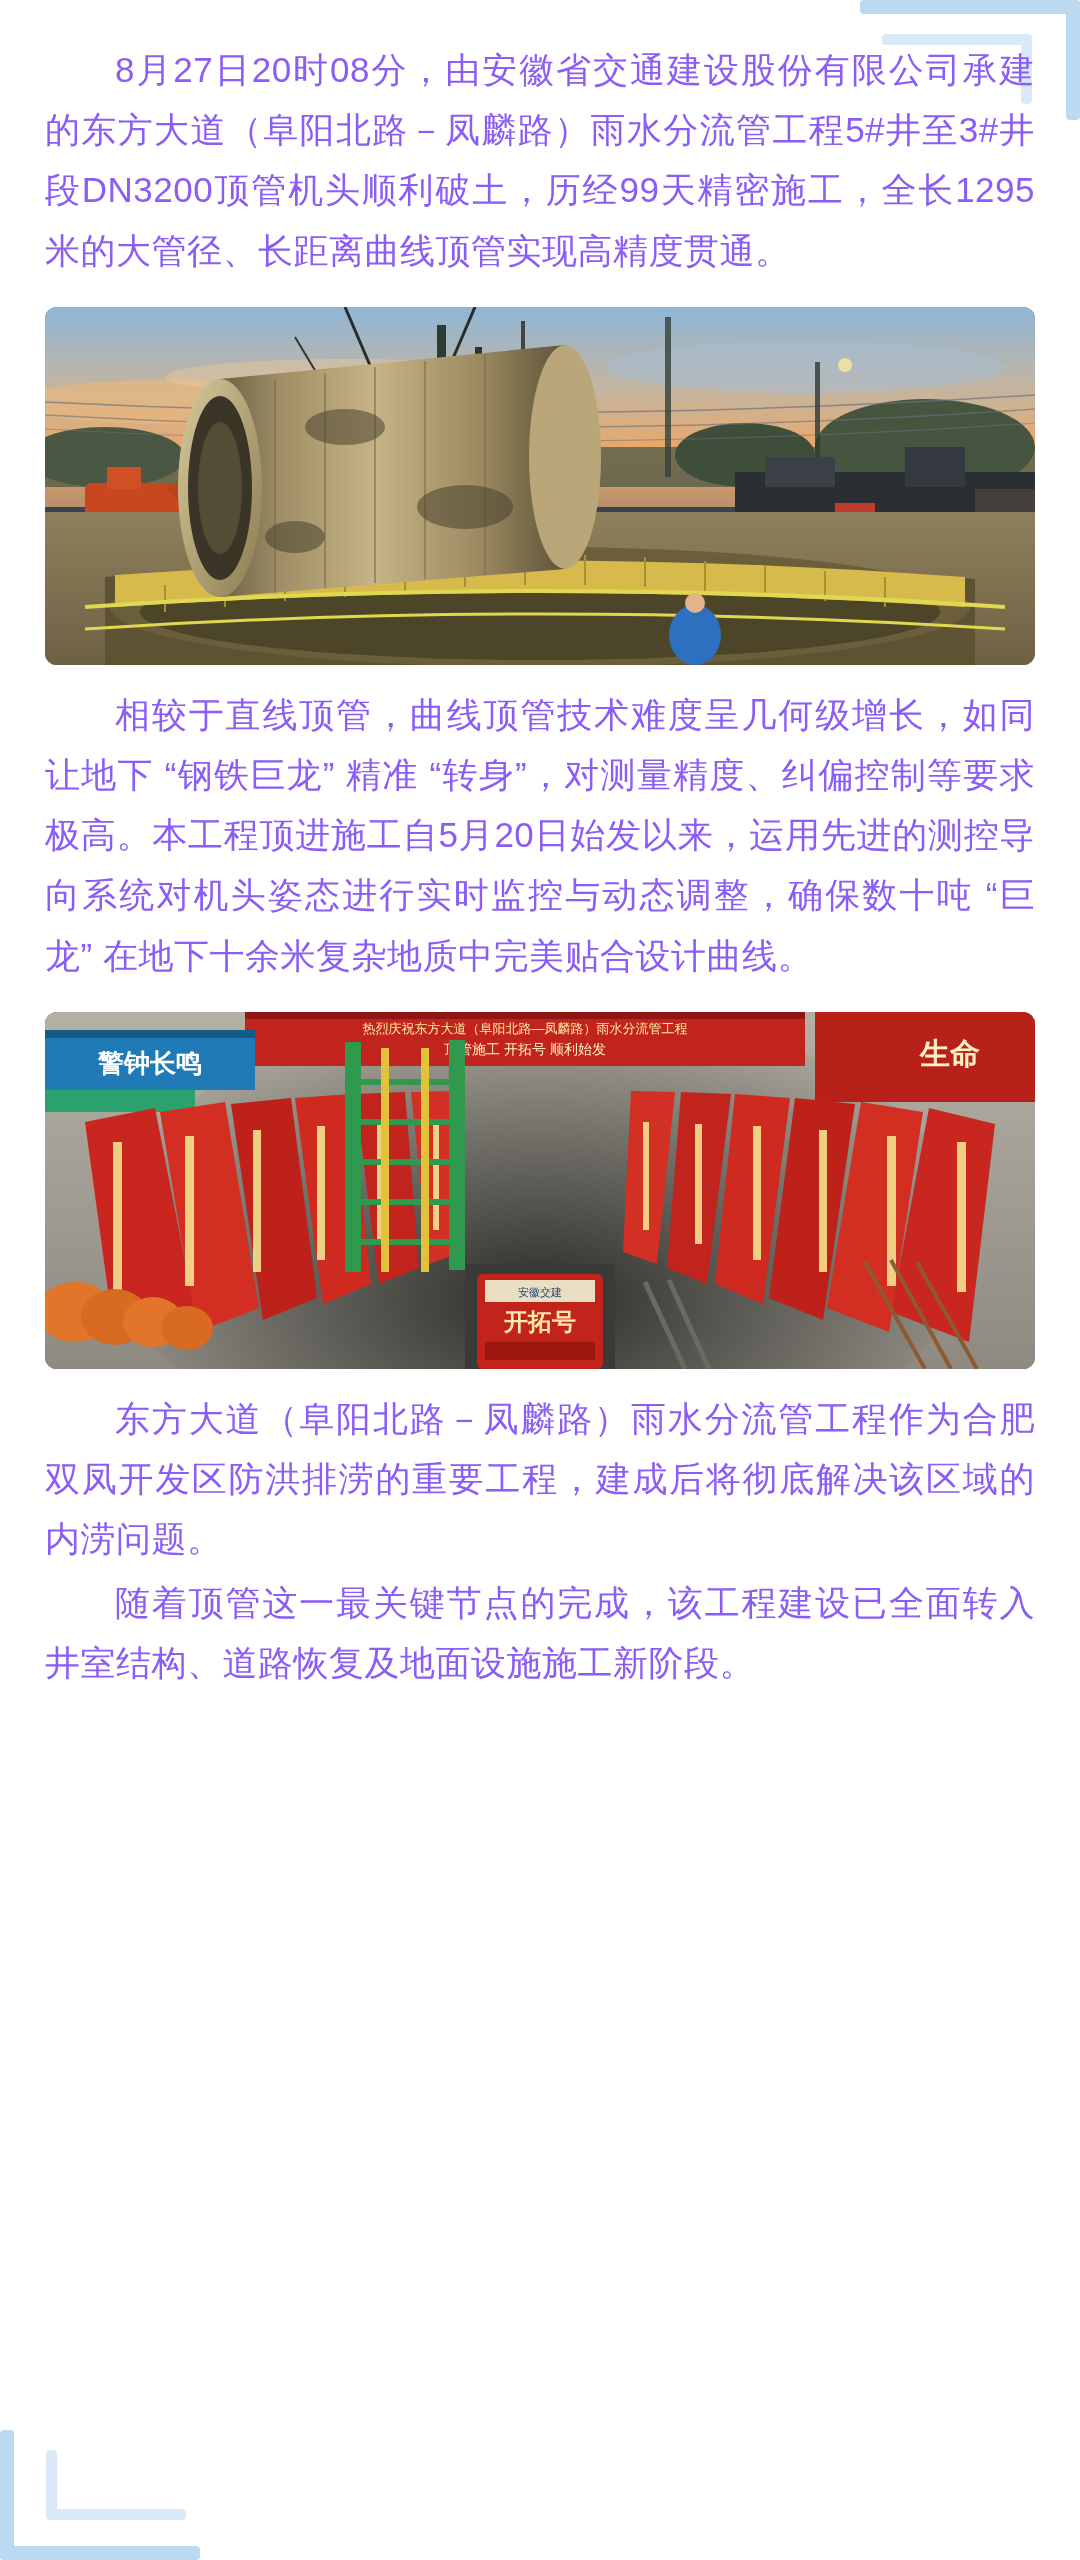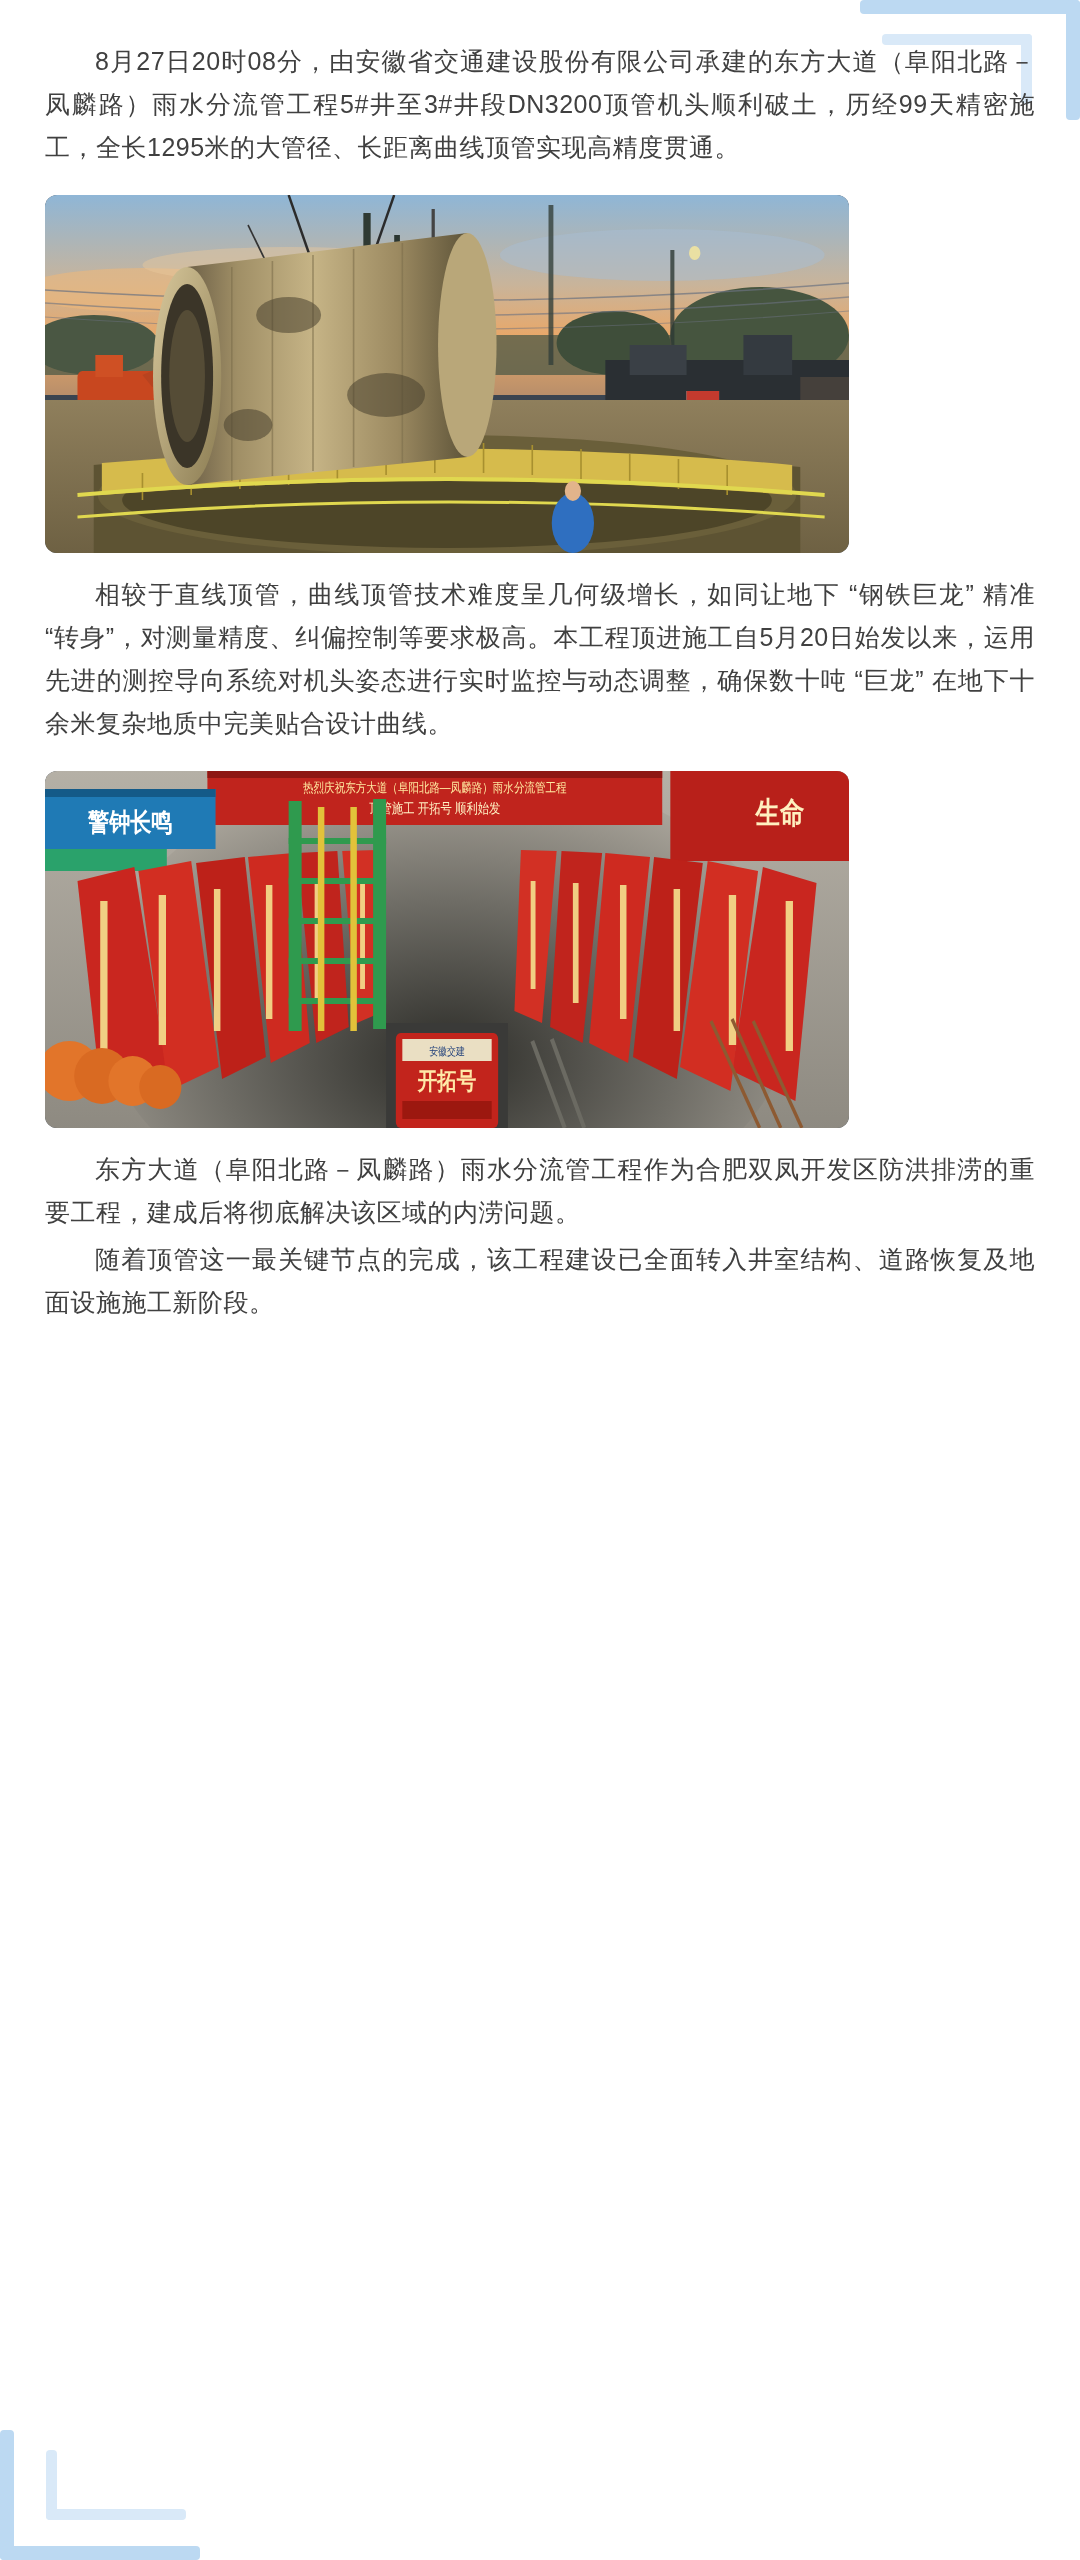--- a/index.html
+++ b/index.html
@@ -80,38 +80,38 @@
     position: relative;
     z-index: 2;
     padding: 0 45px;
     box-sizing: border-box;
     width: 1080px;
   }
 
   .spacer-top { height: 40px; }
 
   p.para {
-    font-size: 25px;
+    font-size: 35px;
     line-height: 1.72;
-    color: #404040;
+    color: #8b5cf6;
     margin: 0 0 0 0;
     text-align: justify;
     text-indent: 2em;
     letter-spacing: 0.5px;
     font-family: "Liberation Sans", sans-serif;
   }
   p.para + p.para {
     margin-top: 4px;
   }
 
   .block-gap { height: 26px; }
 
   
   .photo {
-    width: 804px;
+    width: 990px;
     border-radius: 12px;
     overflow: hidden;
     position: relative;
     margin: 26px 0 20px 0;
     background: #3a4450;
   }
   .photo-1 { height: 358px; }
   .photo-2 { height: 357px; }
 
   .photo svg { display: block; width: 100%; height: 100%; }

